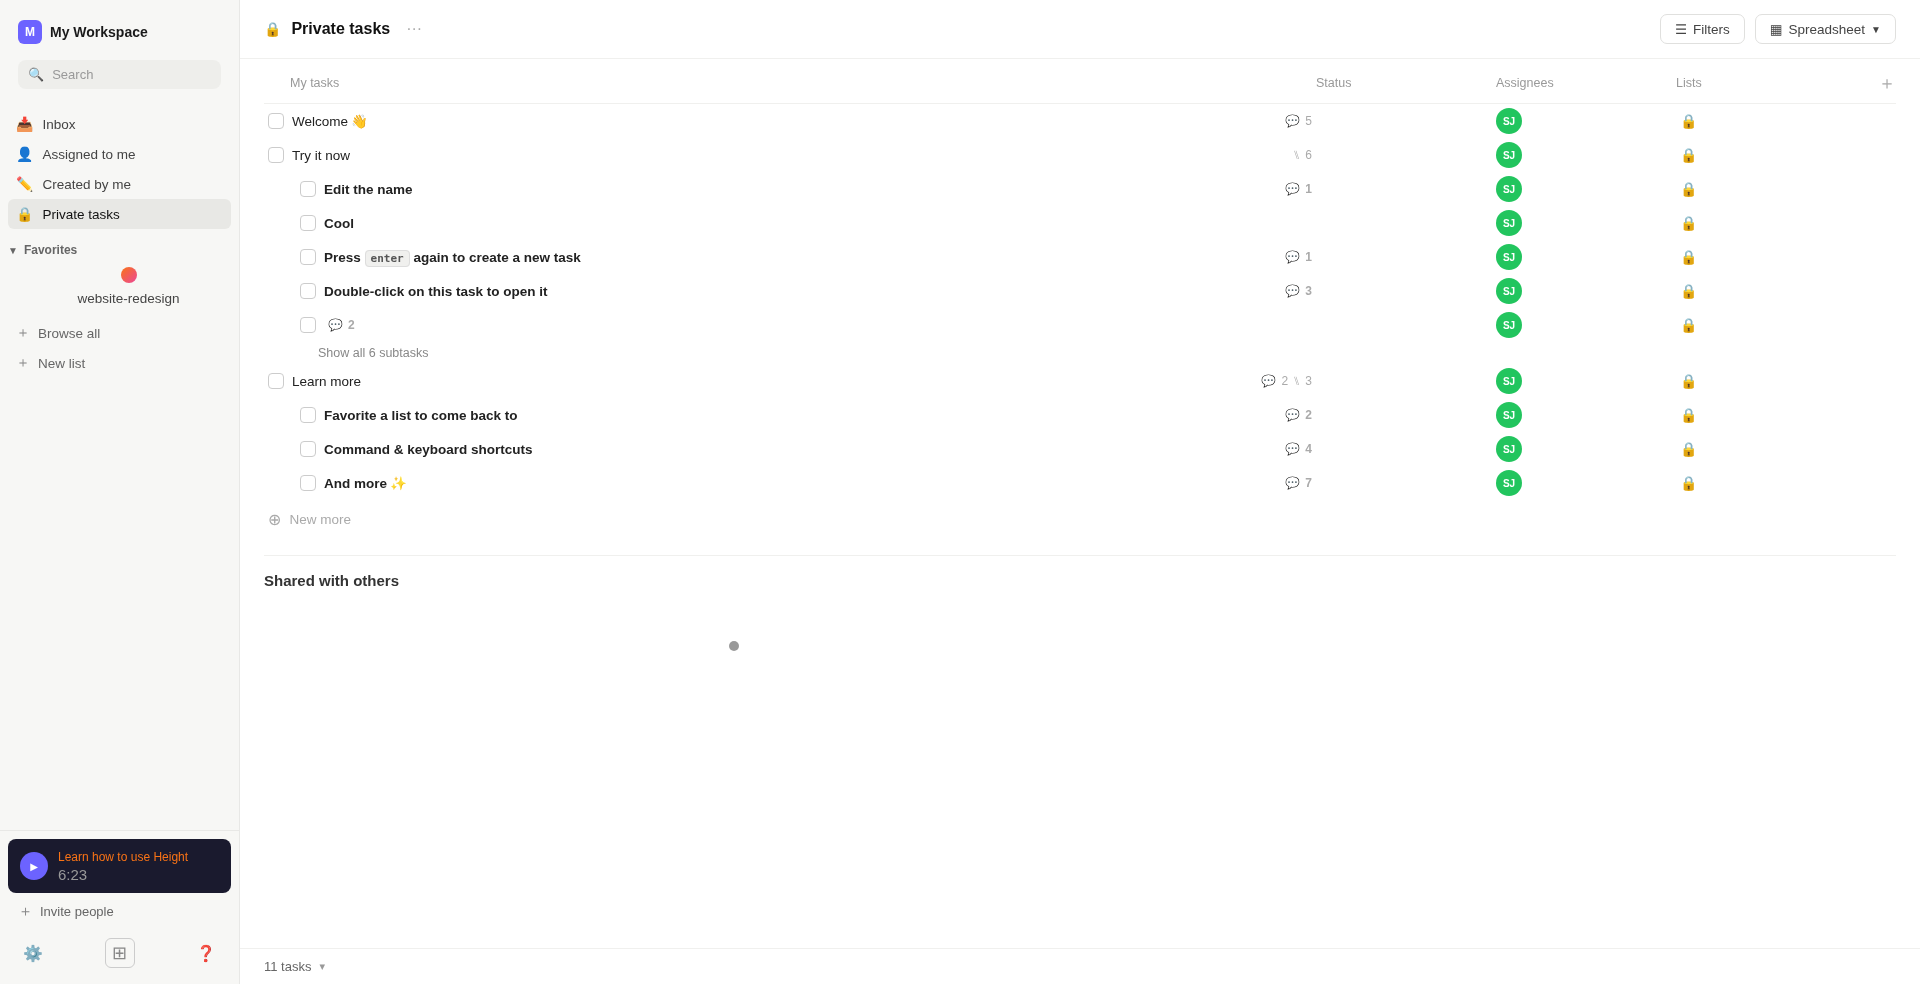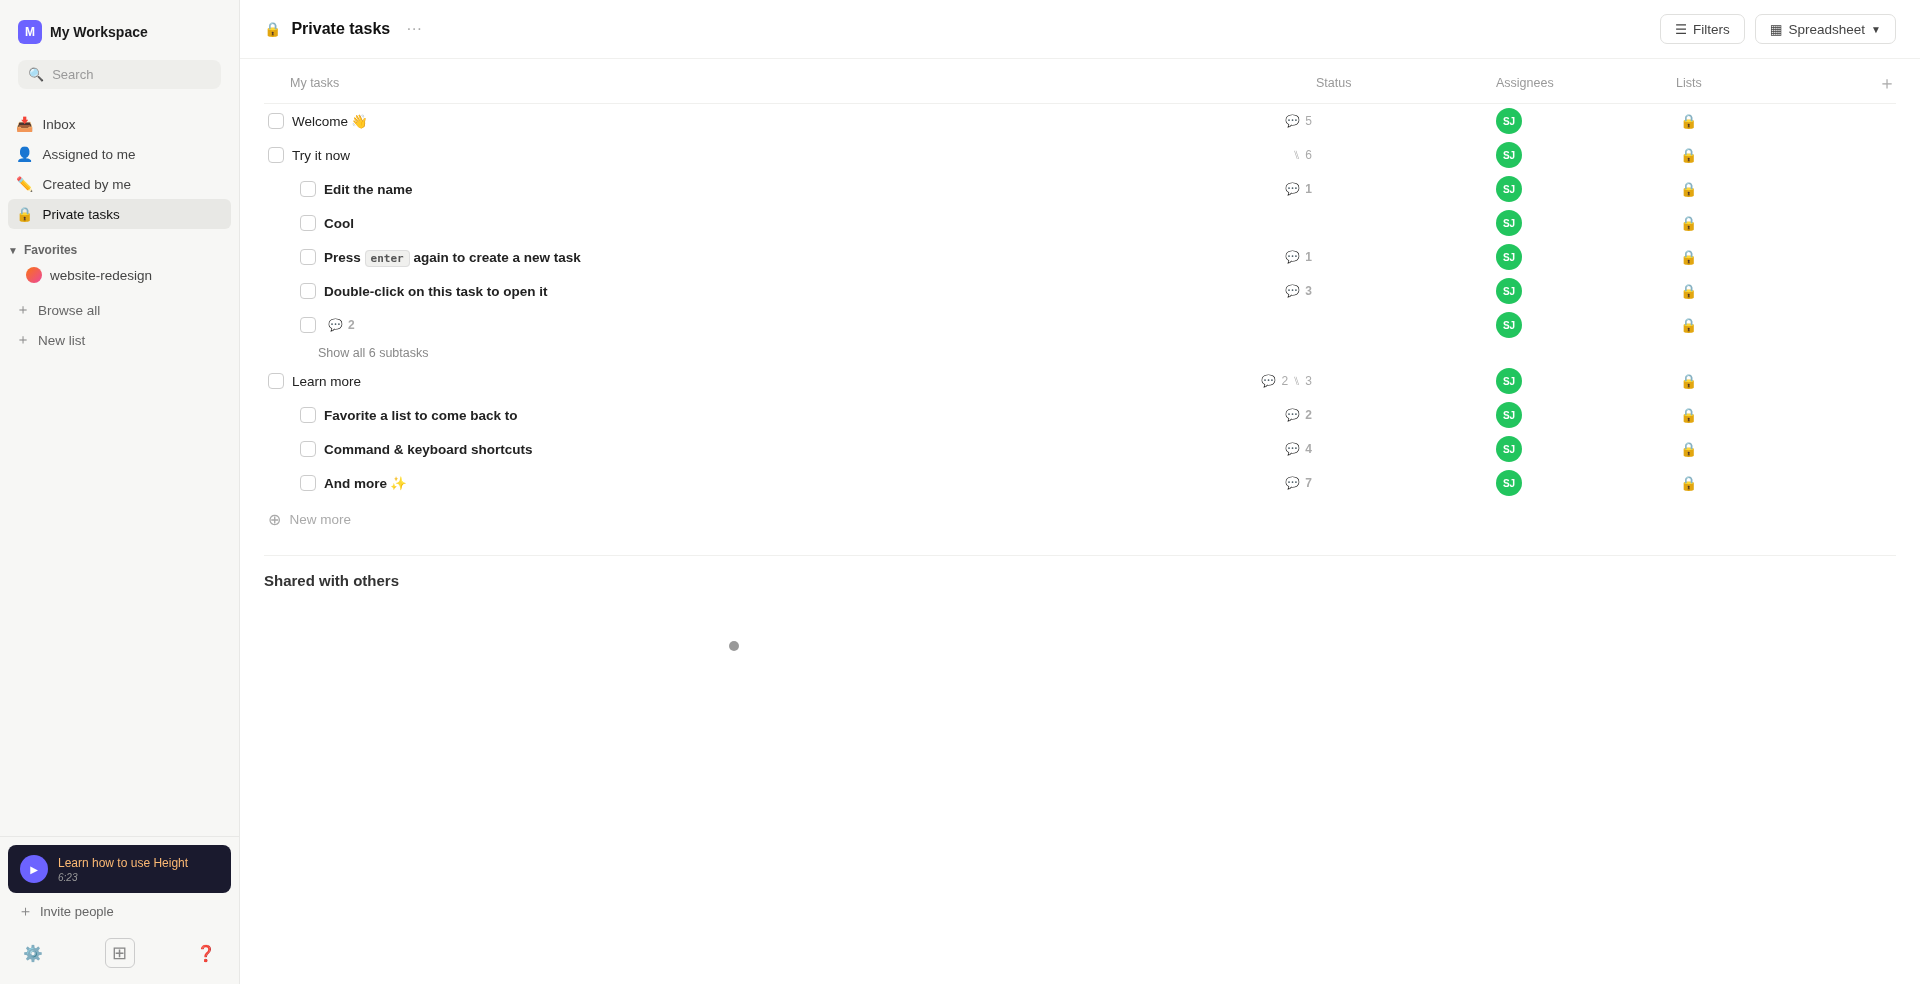--- a/index.html
+++ b/index.html
@@ -77,20 +77,21 @@
 
     .favorites-item {
       display: flex;
       align-items: center;
       gap: 8px;
       padding: 6px 8px 6px 26px;
       border-radius: 6px;
       cursor: pointer;
       font-size: 13.5px;
       color: #444;
+      flex-direction: column;
     }
     .globe-dot {
       width: 16px; height: 16px;
       border-radius: 50%;
       background: linear-gradient(135deg, #f97316, #ec4899);
       display: inline-block;
     }
 
     .sidebar-action {
       display: flex;
@@ -118,22 +119,22 @@
       gap: 10px;
     }
     .play-btn {
       width: 28px; height: 28px;
       background: #6c63ff;
       border-radius: 50%;
       display: flex; align-items: center; justify-content: center;
       flex-shrink: 0;
       color: white; font-size: 10px;
     }
-    .learn-text { color: #fdba74; font-size: 12px; line-height: 1.4; }
-    .learn-duration { color: #999; font-size: 10px; font-style: italic; }
+    .learn-text { color: #f97316; font-size: 12px; line-height: 1.4; }
+    .learn-duration { color: #999; font-size: 15px; }
 
     .sidebar-footer {
       display: flex;
       align-items: center;
       justify-content: space-between;
       padding: 8px 10px;
     }
     .footer-icon {
       width: 30px; height: 30px;
       display: flex; align-items: center; justify-content: center;
@@ -670,15 +671,19 @@
     <div class="new-task-row">
       <span style="font-size:16px;">⊕</span>
       <span>New more</span>
     </div>
 
     <div class="divider"></div>
 
     <div class="shared-section">Shared with others</div>
   </div>
 
+  <div class="table-footer">
+    <span class="tasks-count">11 tasks</span>
+    <span class="chevron-down">▾</span>
+  </div>
 </div>
 
 <div class="cursor-dot"></div>
 
 </body></html>

